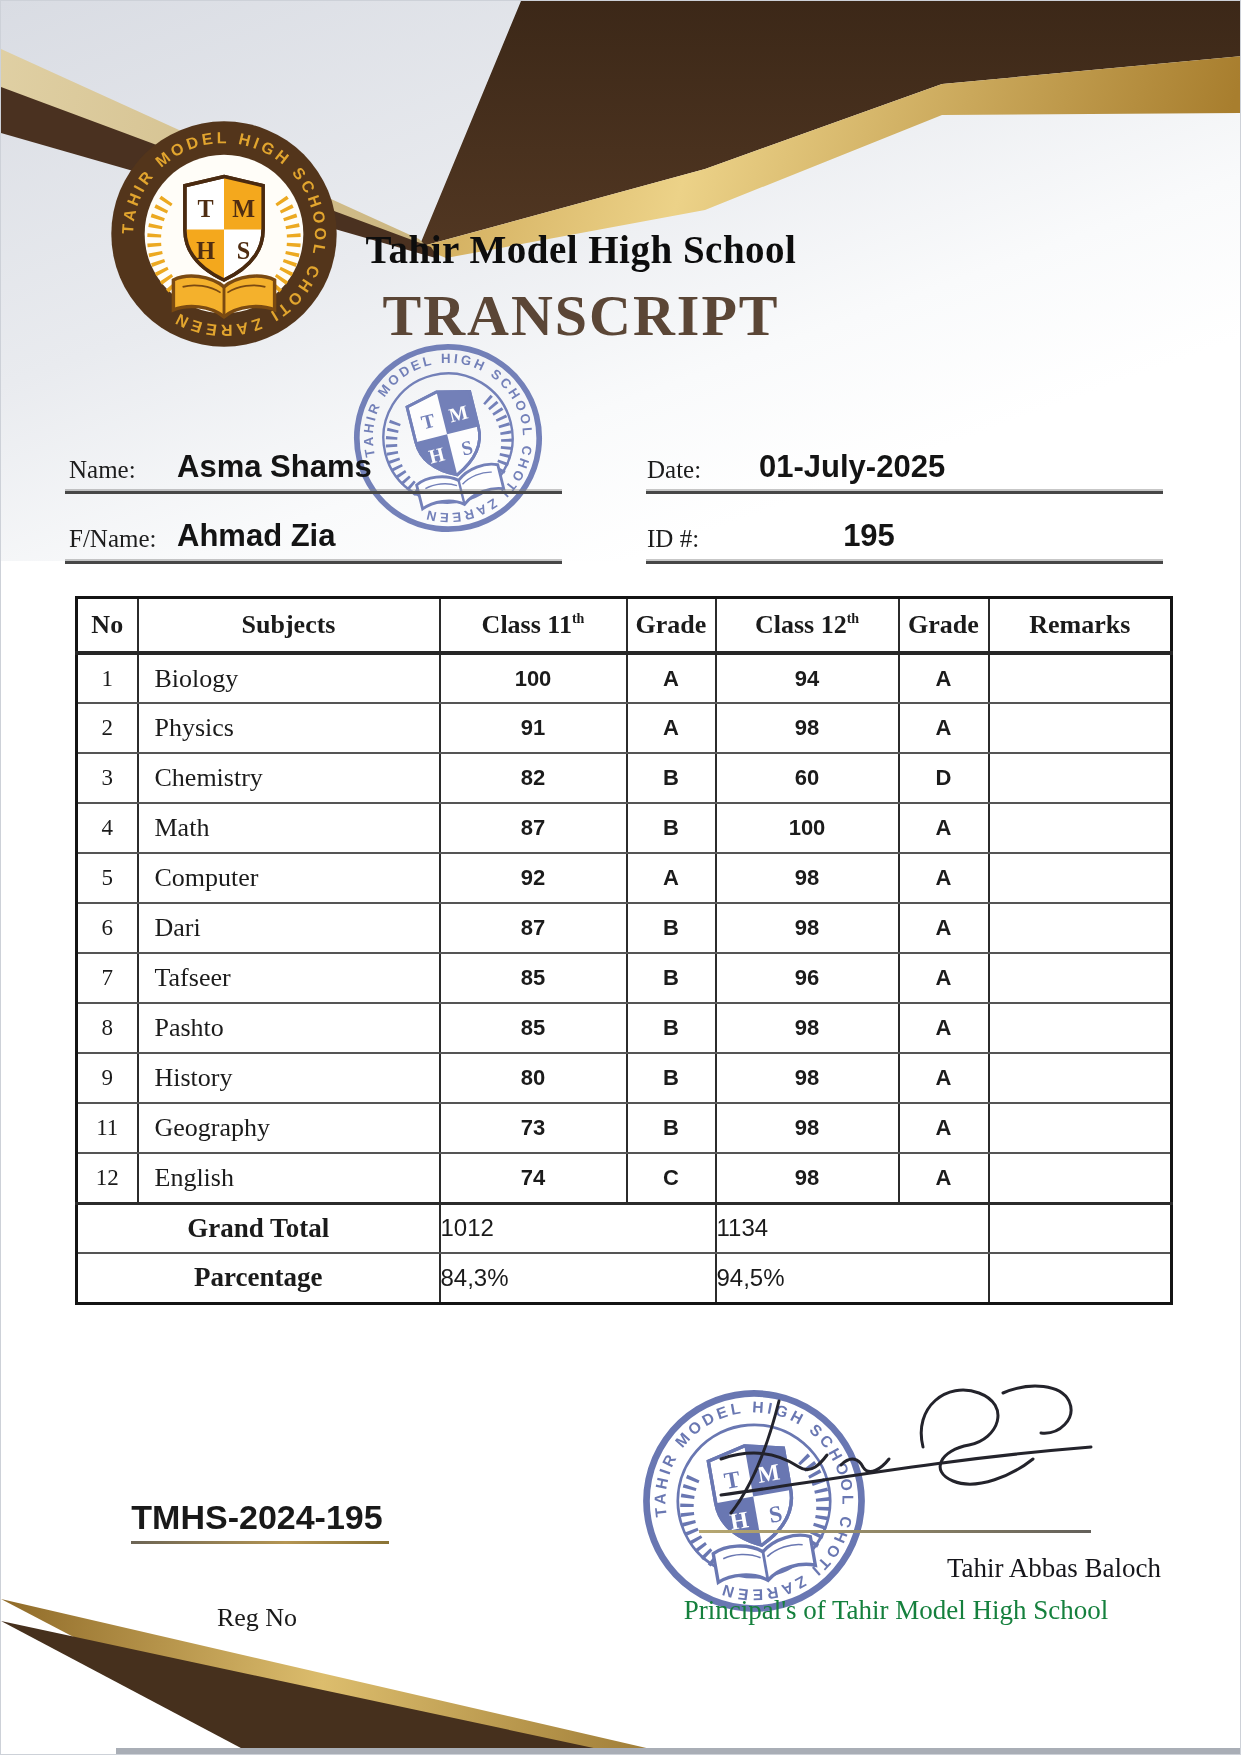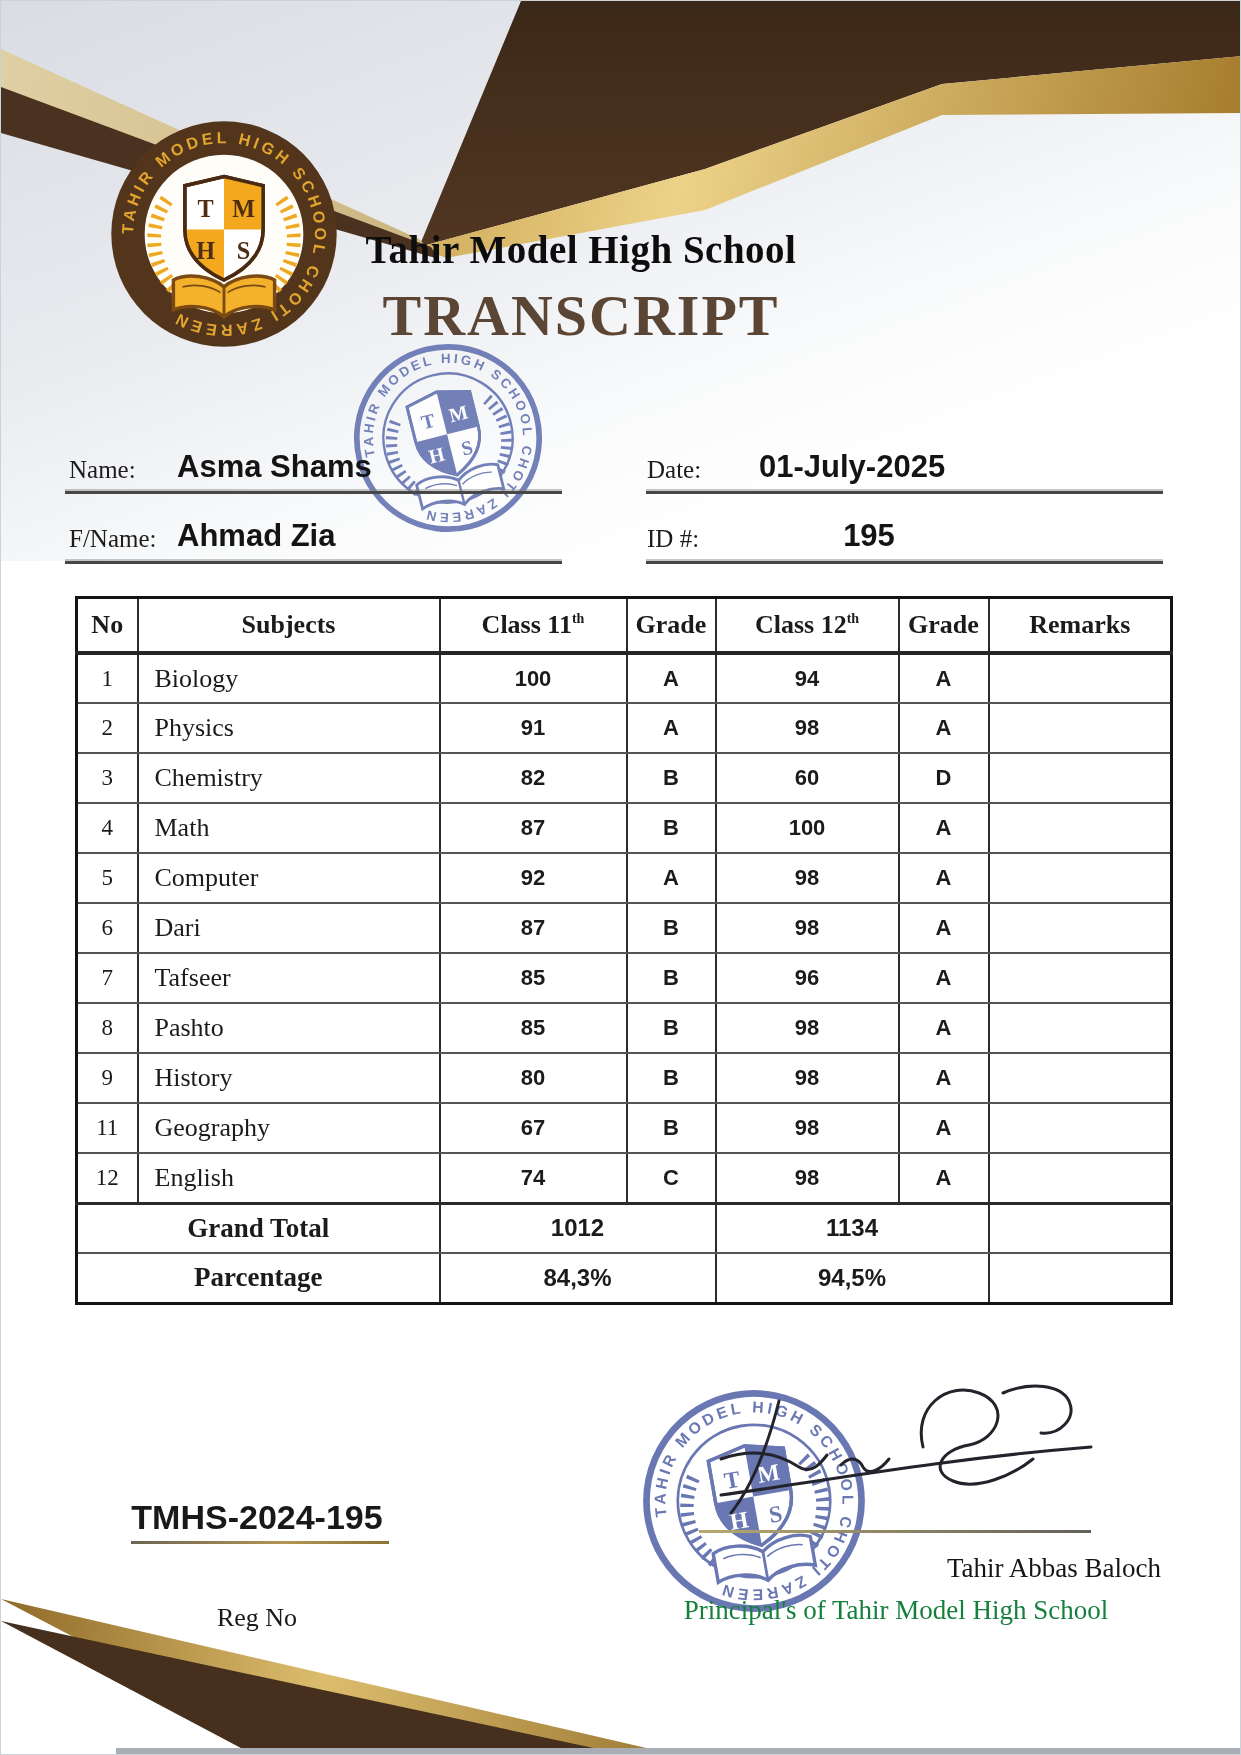--- a/index.html
+++ b/index.html
@@ -48,21 +48,21 @@
   .marks th{height:52px;font-size:26px;font-weight:bold;border-bottom:4px solid #262626;text-align:center;}
   .marks th sup{font-size:14px;}
   .marks tbody tr{height:50px;}
   .c-no{text-align:center;font-size:23px;}
   .c-sub{font-size:26px;padding-left:16px !important;}
   .c-mark{text-align:center;font-family:"Liberation Sans",sans-serif;font-weight:bold;font-size:22px;color:#2e2e2e;margin-left:14px;}
   .c-grade{text-align:center;font-family:"Liberation Sans",sans-serif;font-weight:bold;font-size:22px;}
   .row-total{height:54px;border-top:3px solid #2b2b2b;}
   .row-pct{height:51px;}
   .t-label{text-align:center;font-weight:bold;font-size:27px;}
-  .t-val{text-align:center;font-family:"Liberation Sans",sans-serif;font-weight:bold;font-size:24px;margin-left:38px;}
+  .t-val{font-family:"Liberation Sans",sans-serif;font-weight:normal;font-size:24px;margin-left:38px;}
   
   .reg-value{left:96px;top:1497px;width:320px;text-align:center;
       font-family:"Liberation Sans",sans-serif;font-weight:bold;font-size:34px;color:#191919;}
   .reg-line{left:130px;top:1540px;width:258px;height:3px;
       background:linear-gradient(90deg,#6b6455,#b49552 60%,#8a7335);}
   .reg-label{left:96px;top:1554px;width:320px;text-align:center;font-size:26px;color:#1a1a1a;margin-top:48px;}
   .sig-line{left:698px;top:1529px;width:392px;height:3px;
       background:linear-gradient(90deg,#b7a871,#63605a);}
   .principal-name{left:770px;top:1552px;width:390px;text-align:right;font-size:27px;color:#15151a;}
   .principal-title{left:645px;top:1594px;width:500px;text-align:center;font-size:27px;color:#15803d;}
@@ -256,21 +256,21 @@
       <td class="c-grade">B</td>
       <td class="c-mark">98</td>
       <td class="c-grade">A</td>
       <td class="c-rem"></td>
     </tr>
 
 
     <tr>
       <td class="c-no">11</td>
       <td class="c-sub">Geography</td>
-      <td class="c-mark">67</td>
+      <td class="c-mark">73</td>
       <td class="c-grade">B</td>
       <td class="c-mark">98</td>
       <td class="c-grade">A</td>
       <td class="c-rem"></td>
     </tr>
 
     <tr>
       <td class="c-no">12</td>
       <td class="c-sub">English</td>
       <td class="c-mark">74</td>

